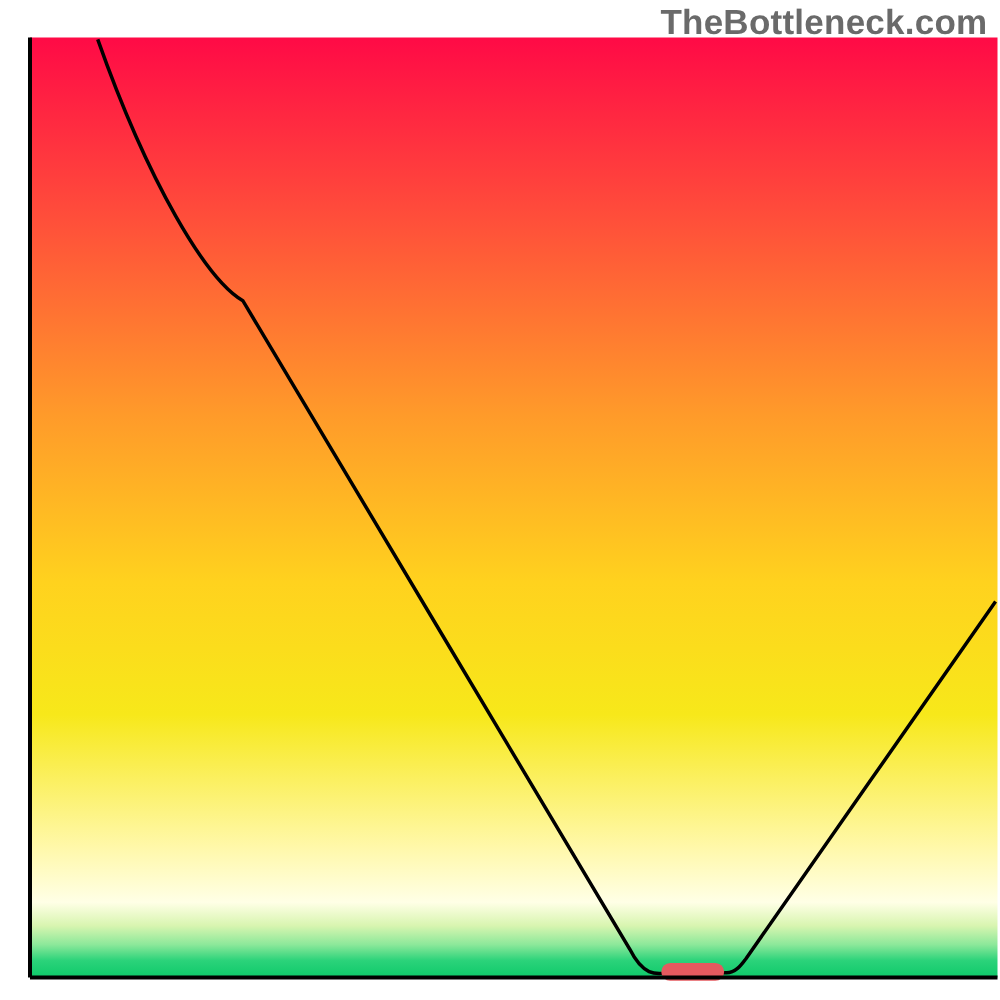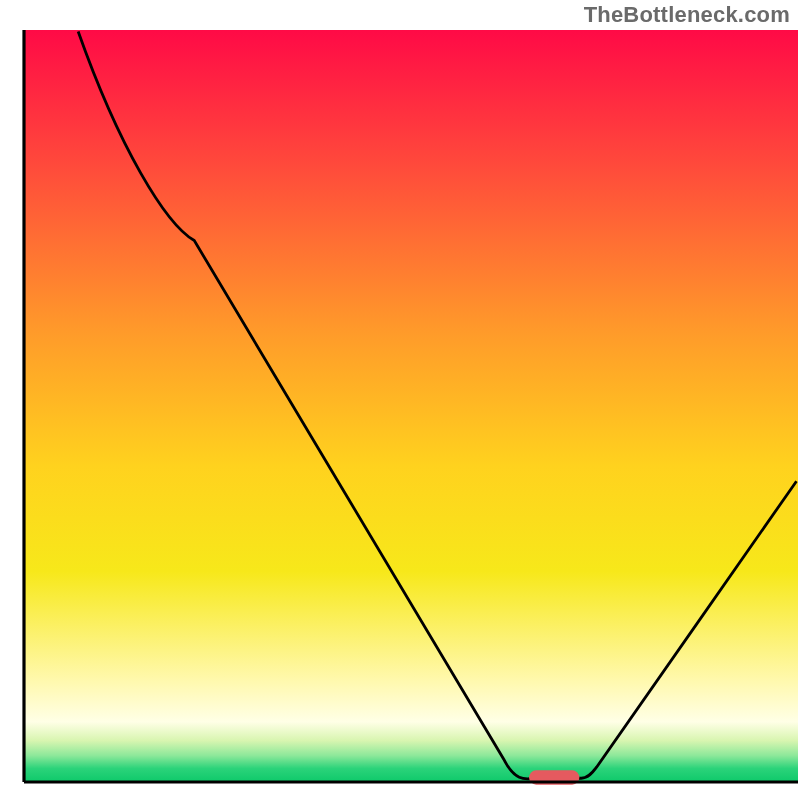--- a/index.html
+++ b/index.html
@@ -13,21 +13,21 @@
   .chart-wrap {
     position: relative;
     width: 800px;
     height: 800px;
   }
   .watermark {
     position: absolute;
     top: 2px;
     right: 10px;
     font-family: Arial, Helvetica, sans-serif;
-    font-size: 22px;
+    font-size: 28px;
     font-weight: 600;
     color: #6a6a6a;
     letter-spacing: 0.2px;
     z-index: 5;
     user-select: none;
   }
   svg.plot {
     position: absolute;
     top: 0;
     left: 0;

